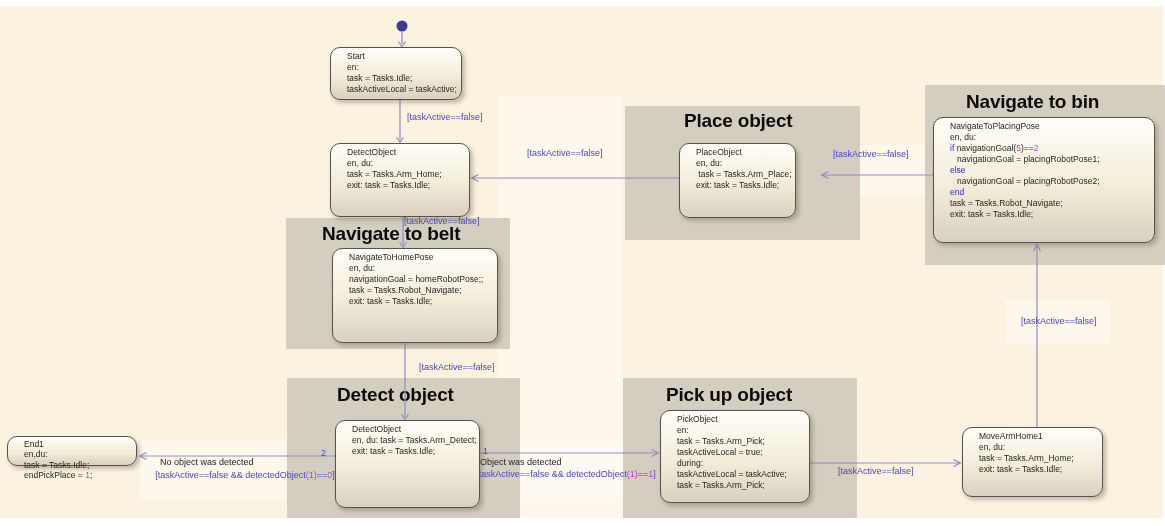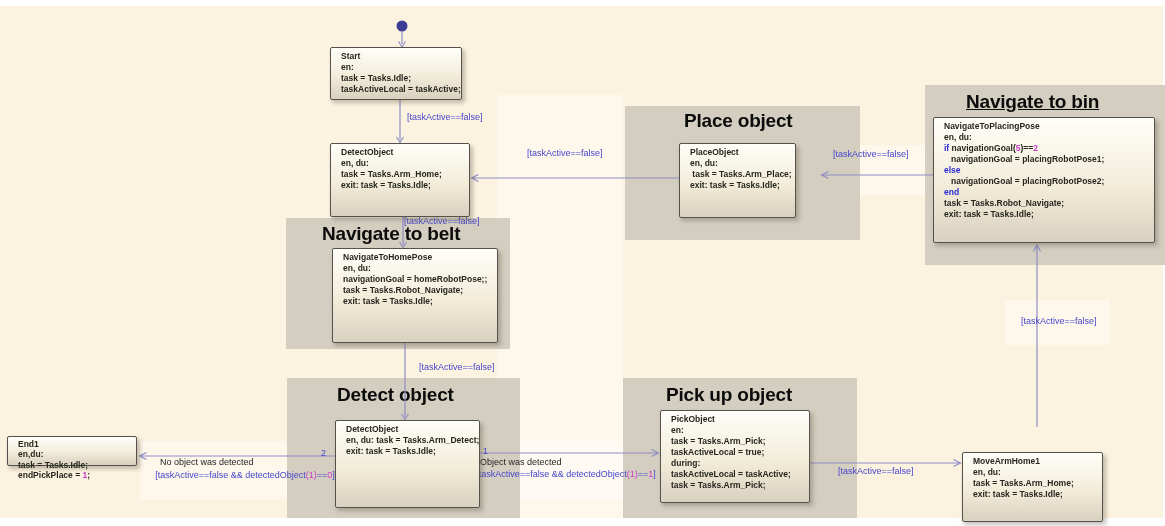--- a/index.html
+++ b/index.html
@@ -14,24 +14,24 @@
   .band{position:absolute;background:rgba(255,255,255,0.38);z-index:2;}
   .region{position:absolute;background:var(--region-fill);z-index:3;}
   .region-title{position:absolute;z-index:4;font-weight:bold;font-size:19px;color:var(--title-text);
                 white-space:nowrap;letter-spacing:-0.2px;}
   svg.overlay{position:absolute;left:0;top:0;z-index:5;}
   svg.overlay path{stroke:var(--line);stroke-width:1.2;fill:none;}
   svg.overlay circle{fill:var(--dot);stroke:none;}
   .tlabel{position:absolute;z-index:6;font-size:9px;color:var(--label);white-space:nowrap;}
   .tcomment{position:absolute;z-index:6;font-size:9px;color:#1f1f1f;white-space:nowrap;}
   .torder{position:absolute;z-index:6;font-size:9px;color:var(--label);}
-  .state{position:absolute;z-index:7;border:1.4px solid var(--state-border);border-radius:2px;
+  .state{position:absolute;z-index:7;border:1.4px solid var(--state-border);border-radius:10px;
          background:linear-gradient(180deg,var(--state-top) 0%,#f2ecd9 55%,var(--state-bottom) 100%);
          box-shadow:2.5px 3px 4px rgba(90,80,60,0.35);
-         padding:3px 10px;font-size:8.5px;line-height:11px;color:#26261f;box-sizing:border-box;font-weight:bold;}
+         padding:3px 16px;font-size:8.5px;line-height:11px;color:#26261f;box-sizing:border-box;}
   .state-body div{white-space:pre;}
   .c-kw{color:var(--keyword);}
   .c-num{color:var(--number);}
   .ta-c{text-align:center;}
   
   #strip-top{left:0;top:0;width:1165px;height:6px;}
   #strip-bottom{left:0;top:518px;width:1165px;height:8px;}
   #strip-right{left:1163px;top:0;width:2px;height:526px;}
   #band-v{left:497px;top:95px;width:126px;height:423px;}
   #band-h1{left:140px;top:441px;width:523px;height:59px;}
@@ -39,29 +39,29 @@
   #band-h3{left:1005px;top:300px;width:105px;height:45px;}
   #rg-belt{left:286px;top:218px;width:224px;height:131px;}
   #rg-detect{left:287px;top:378px;width:233px;height:140px;}
   #rg-pick{left:623px;top:378px;width:234px;height:140px;}
   #rg-place{left:625px;top:106px;width:235px;height:134px;}
   #rg-bin{left:925px;top:85px;width:240px;height:180px;}
   #ti-belt{left:322px;top:223px;}
   #ti-detect{left:337px;top:384px;}
   #ti-pick{left:666px;top:384px;}
   #ti-place{left:684px;top:110px;}
-  #ti-bin{left:966px;top:91px;text-decoration:underline;}
+  #ti-bin{left:966px;top:91px;}
   #st-start{left:330px;top:47px;width:132px;height:53px;}
   #st-movearmhome{left:330px;top:143px;width:140px;height:74px;}
   #st-navhome{left:332px;top:248px;width:166px;height:95px;}
   #st-detect{left:335px;top:420px;width:145px;height:88px;}
   #st-pick{left:660px;top:410px;width:150px;height:93px;}
   #st-place{left:679px;top:143px;width:117px;height:75px;}
   #st-navbin{left:933px;top:117px;width:222px;height:126px;}
-  #st-movearmhome1{left:962px;top:452px;width:141px;height:70px;}
+  #st-movearmhome1{left:962px;top:427px;width:141px;height:70px;}
   #st-end1{left:7px;top:436px;width:130px;height:30px;line-height:10.4px;padding-top:2px;}
   #lb-t1{left:407px;top:112px;}
   #lb-t2{left:404px;top:216px;}
   #lb-t3{left:419px;top:362px;}
   #or-t4{left:321px;top:448px;}
   #cm-t4{left:160px;top:457px;width:170px;}
   #cn-t4{left:138px;top:470px;width:214px;}
   #or-t5{left:483px;top:446px;}
   #cm-t5{left:480px;top:457px;width:170px;}
   #cn-t5{left:466px;top:469px;width:200px;}

